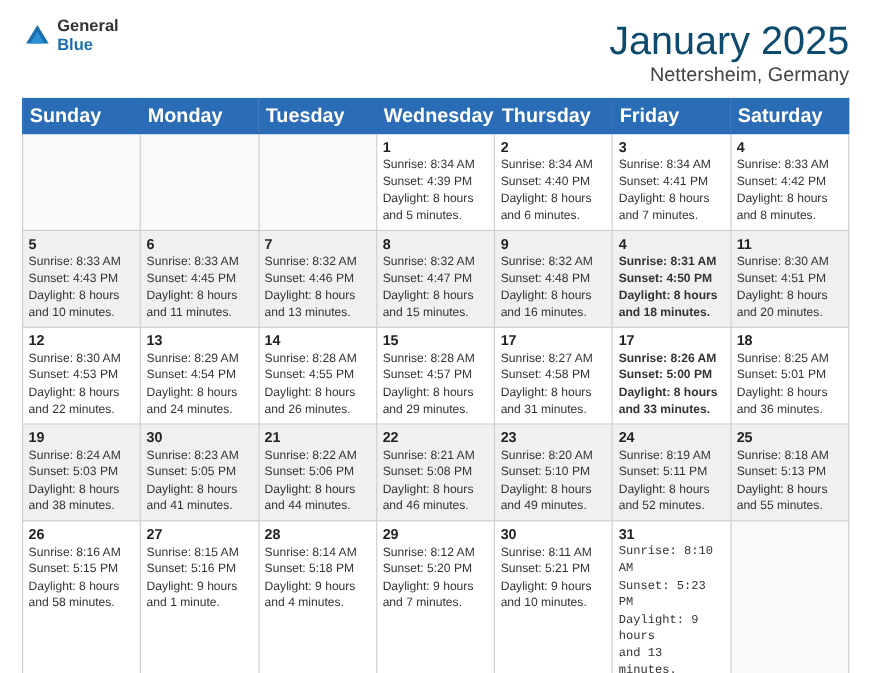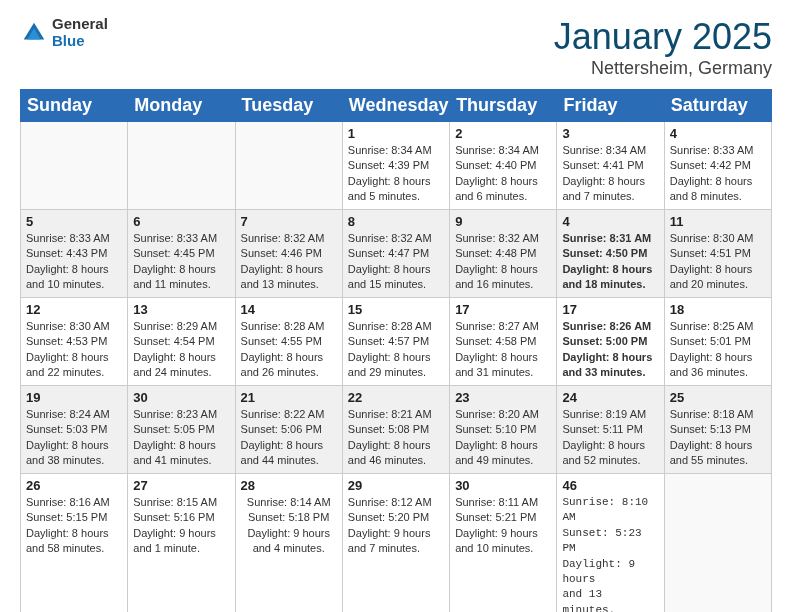--- a/index.html
+++ b/index.html
@@ -333,41 +333,41 @@
           </td>
           <td>
             <span class="day-num">27</span>
             <div class="day-info" style="white-space: pre-line;">Sunrise: 8:15 AM
 Sunset: 5:16 PM
 Daylight: 9 hours
 and 1 minute.</div>
           </td>
           <td>
             <span class="day-num">28</span>
-            <div class="day-info" style="white-space: pre-line; text-align: center;">Sunrise: 8:14 AM
+            <div class="day-info" style="white-space: pre-line;">Sunrise: 8:14 AM
 Sunset: 5:18 PM
 Daylight: 9 hours
 and 4 minutes.</div>
           </td>
           <td>
             <span class="day-num">29</span>
             <div class="day-info" style="white-space: pre-line;">Sunrise: 8:12 AM
 Sunset: 5:20 PM
 Daylight: 9 hours
 and 7 minutes.</div>
           </td>
           <td>
             <span class="day-num">30</span>
             <div class="day-info" style="white-space: pre-line;">Sunrise: 8:11 AM
 Sunset: 5:21 PM
 Daylight: 9 hours
 and 10 minutes.</div>
           </td>
           <td>
-            <span class="day-num">46</span>
+            <span class="day-num">31</span>
             <div class="day-info" style="white-space: pre-line; font-family: Liberation Mono, monospace;">Sunrise: 8:10 AM
 Sunset: 5:23 PM
 Daylight: 9 hours
 and 13 minutes.</div>
           </td>
           <td class="empty"></td>
         </tr>
       </tbody>
   </table>
 </div>

